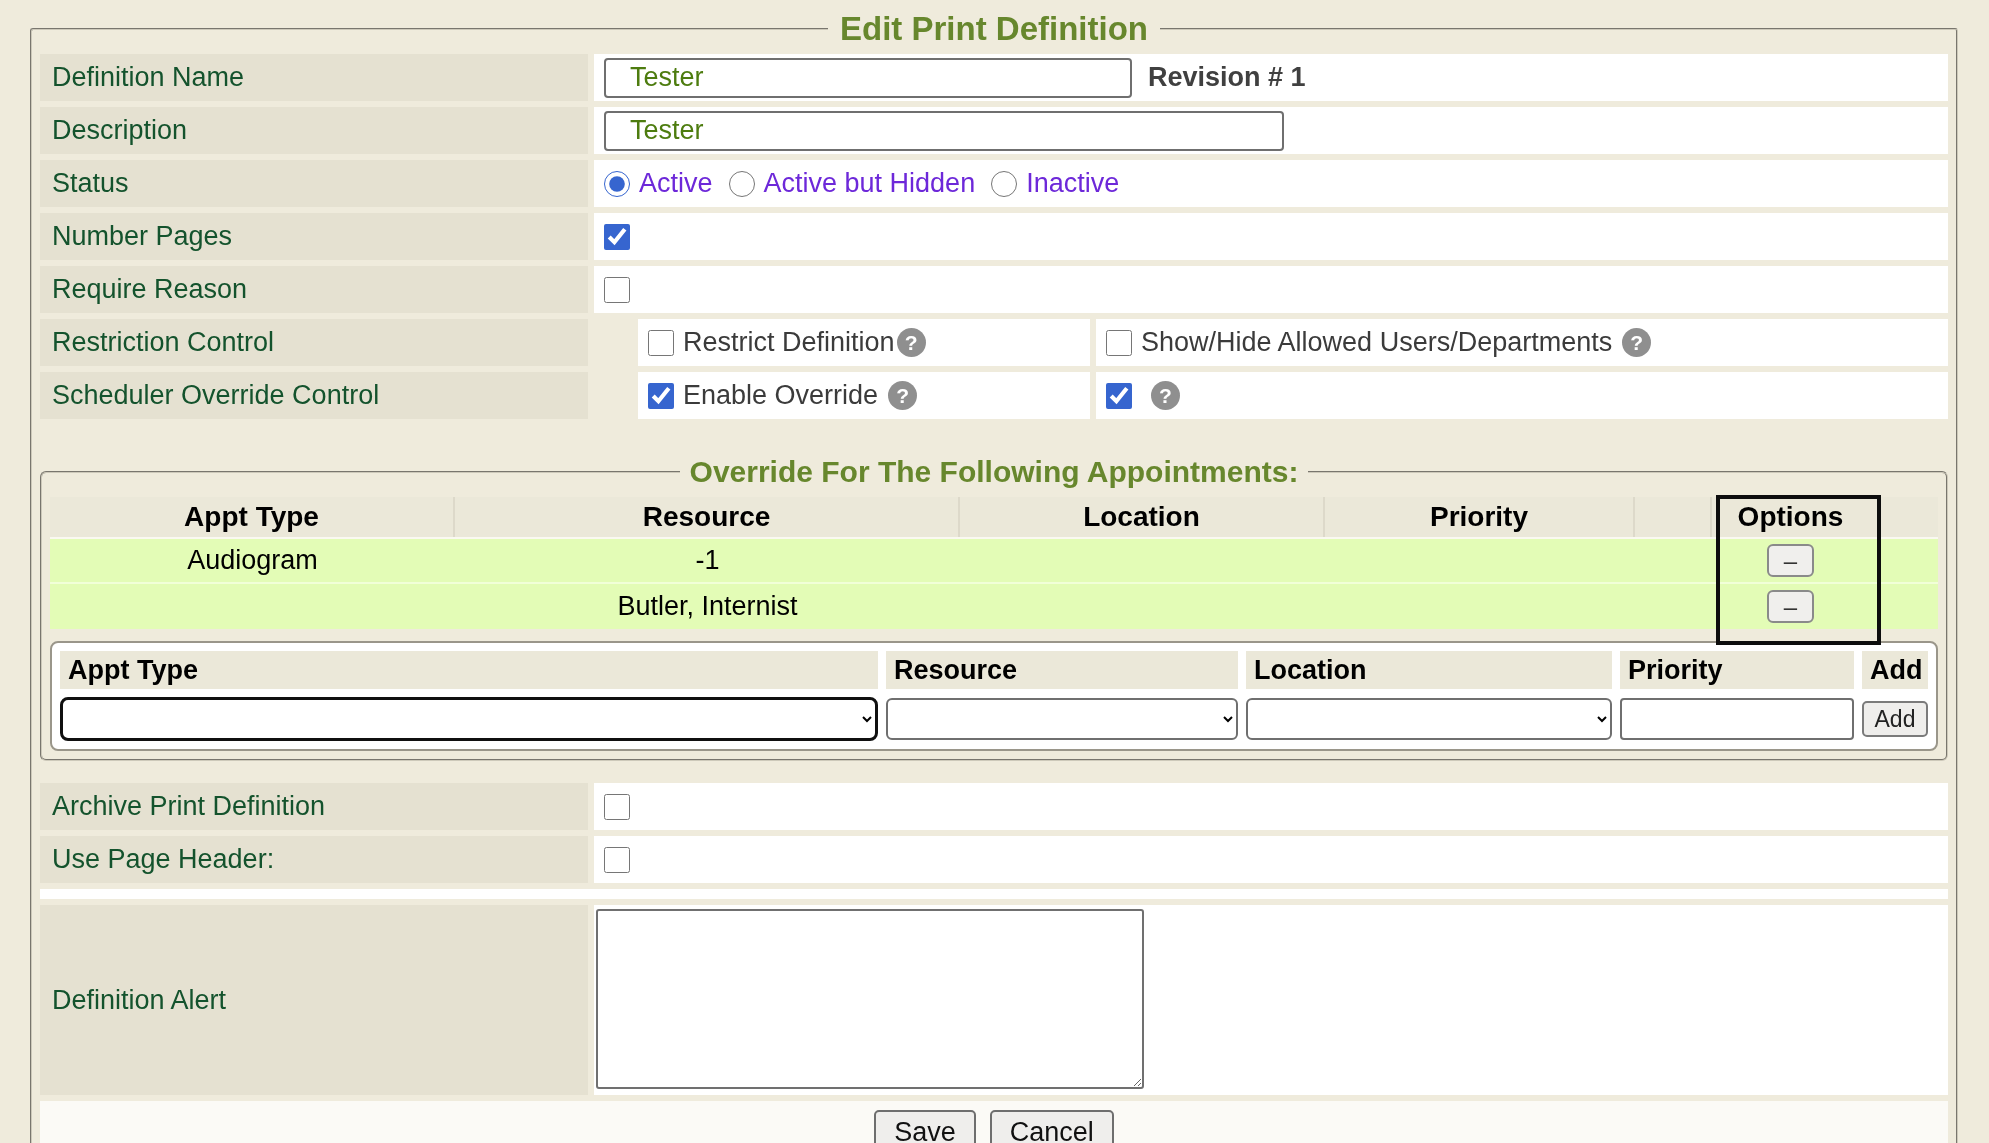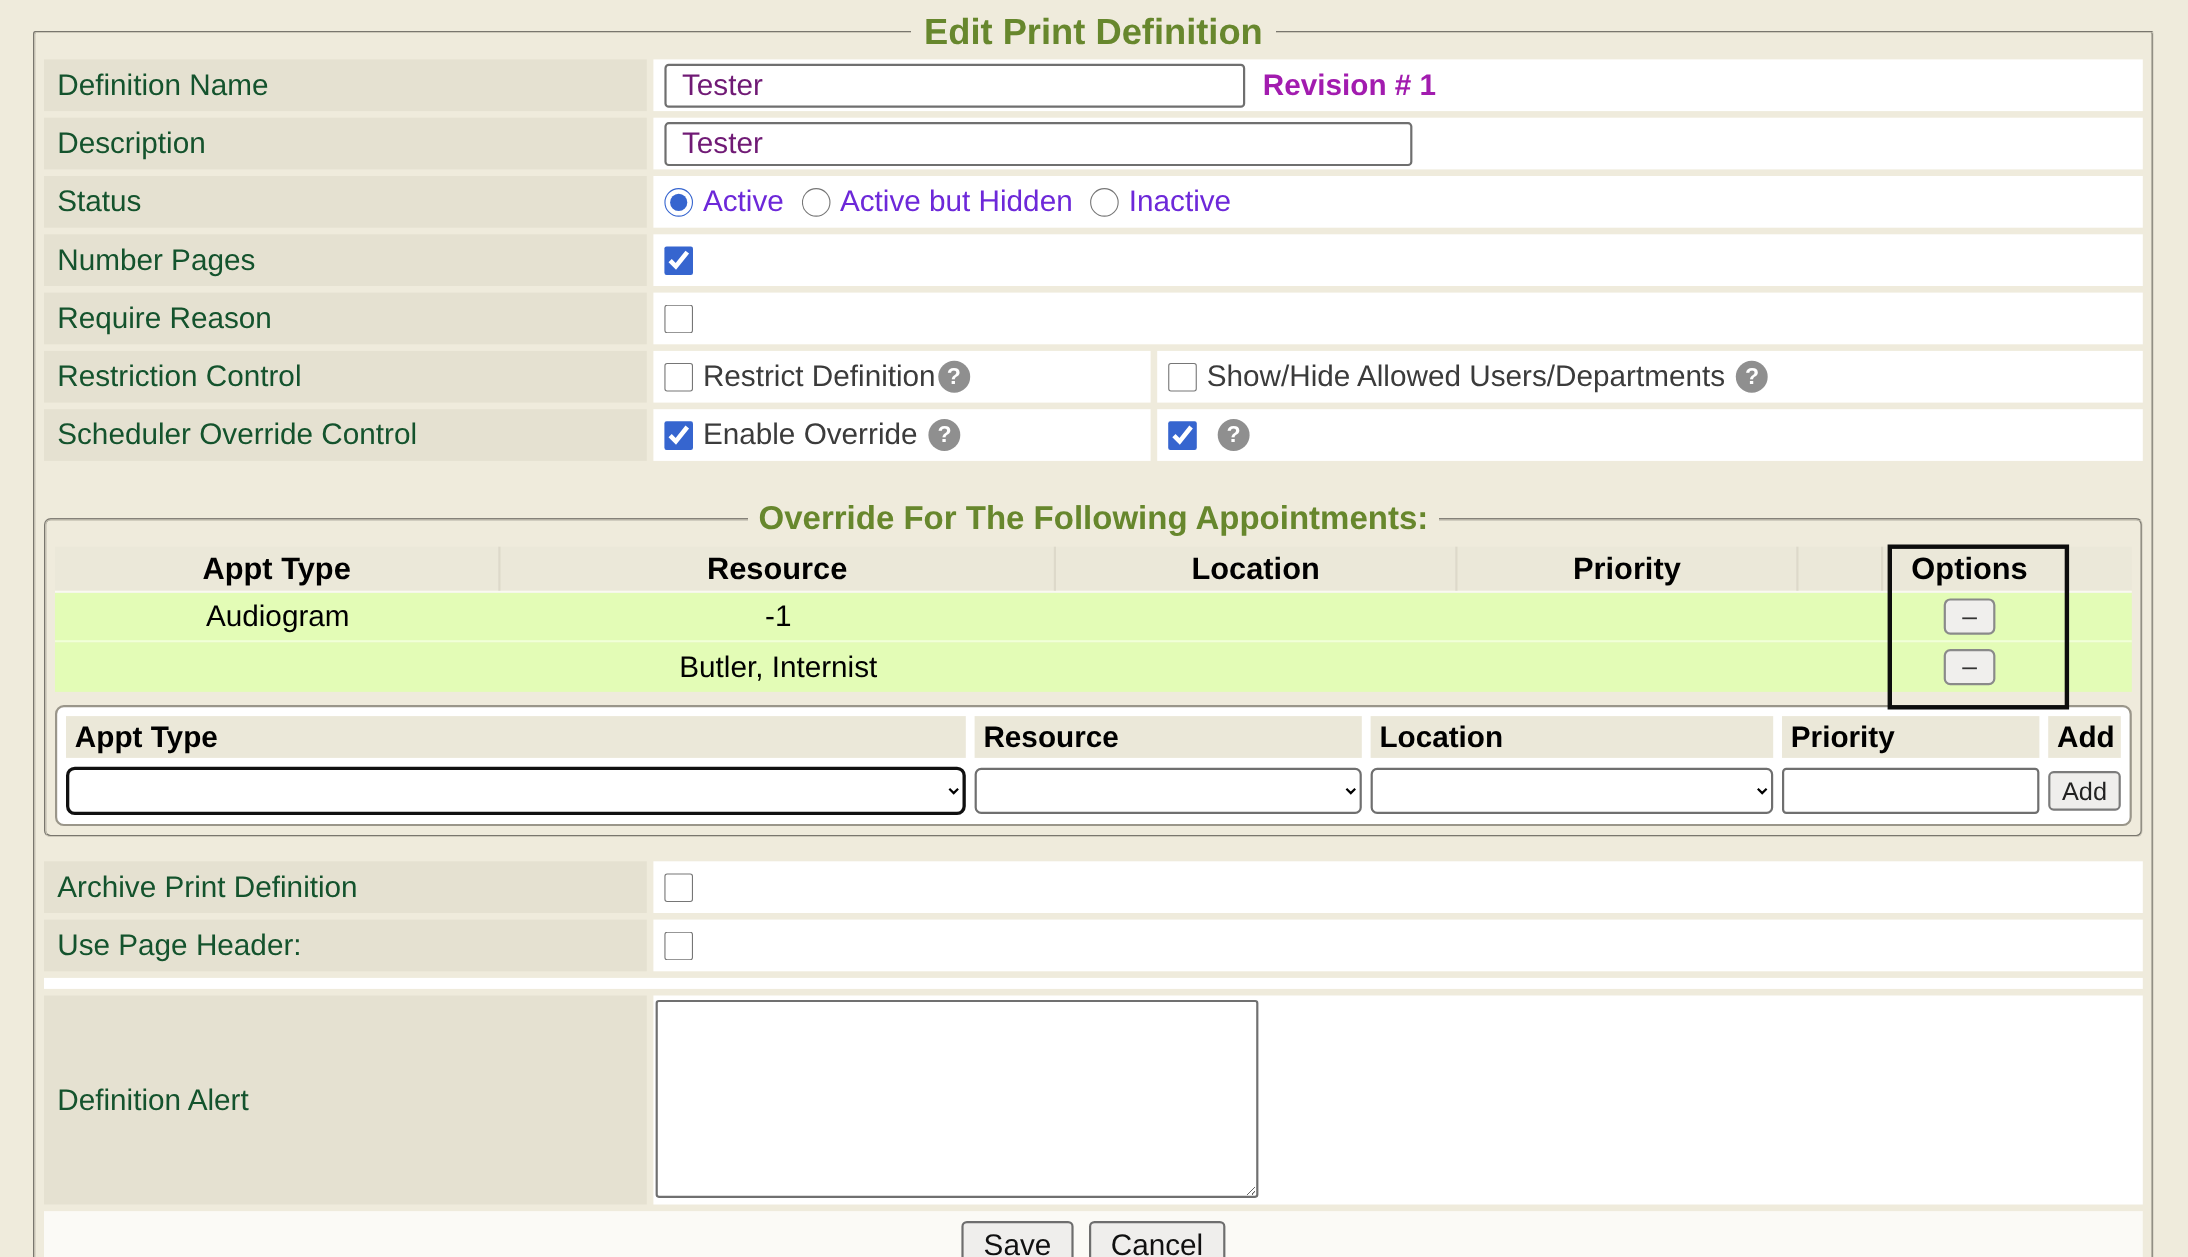--- a/index.html
+++ b/index.html
@@ -21,32 +21,32 @@
   .frow { display:flex; gap:6px; height:47px; }
   .lcell {
     width:548px; flex:none; background:#e5e1d1;
     display:flex; align-items:center; padding-left:12px;
     font-size:27px; color:#14532d;
   }
   .vcell {
     flex:1; background:#ffffff; display:flex; align-items:center;
     padding-left:10px; font-size:27px; color:#3b3b3b;
   }
-  .vcell.split { background:transparent; padding:0; gap:6px; }
+  .vcell.split { background:transparent; padding:0; gap:6px;margin-left:44px; }
   .vcell.split .sub { background:#fff; display:flex; align-items:center; padding-left:10px; height:100%; }
   .vcell.split .sub.first { width:452px; flex:none; }
   .vcell.split .sub.second { flex:1; }
 
   input[type="text"] {
-    height:40px; font-size:27px; font-family:inherit; padding:0 14px;
-    border:2px solid #6f6f6f; border-radius:4px; background:#fff; color:#701a75;
+    height:40px; font-size:27px; font-family:inherit; padding:0 24px;
+    border:2px solid #6f6f6f; border-radius:4px; background:#fff; color:#4d7c0f;
   }
   #def-name-input { width:528px; }
   #desc-input { width:680px; }
-  .rev { font-weight:bold; color:#a21caf; margin-left:16px; font-size:27px; }
+  .rev { font-weight:bold; color:#404040; margin-left:16px; font-size:27px; }
 
   input[type="checkbox"], input[type="radio"] {
     width:26px; height:26px; accent-color:#3665cf; margin-right:9px; flex:none;
   }
   .radio-group { display:flex; align-items:center; }
   .radio-group label { margin-right:16px; color:#6d28d9; }
 
   .help {
     display:inline-flex; align-items:center; justify-content:center;
     width:29px; height:29px; border-radius:50%; background:#8f8f8f;

